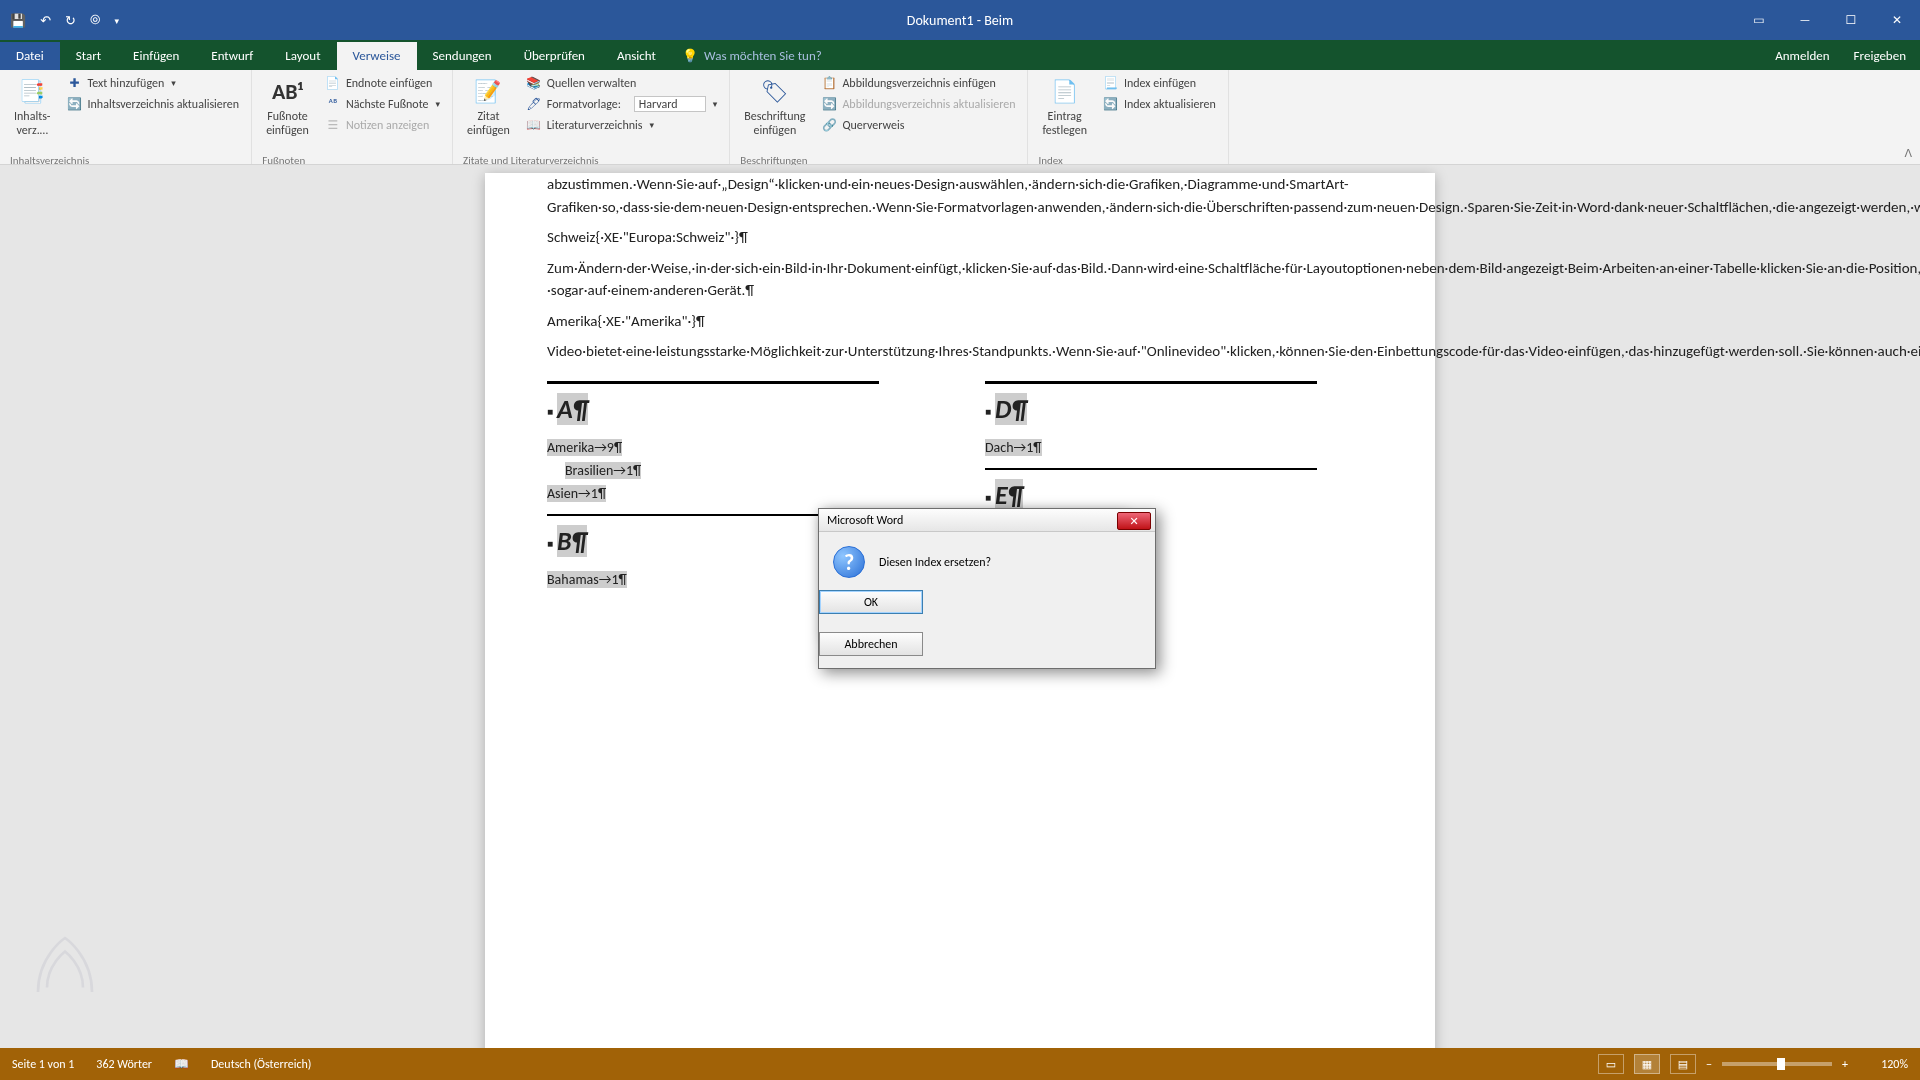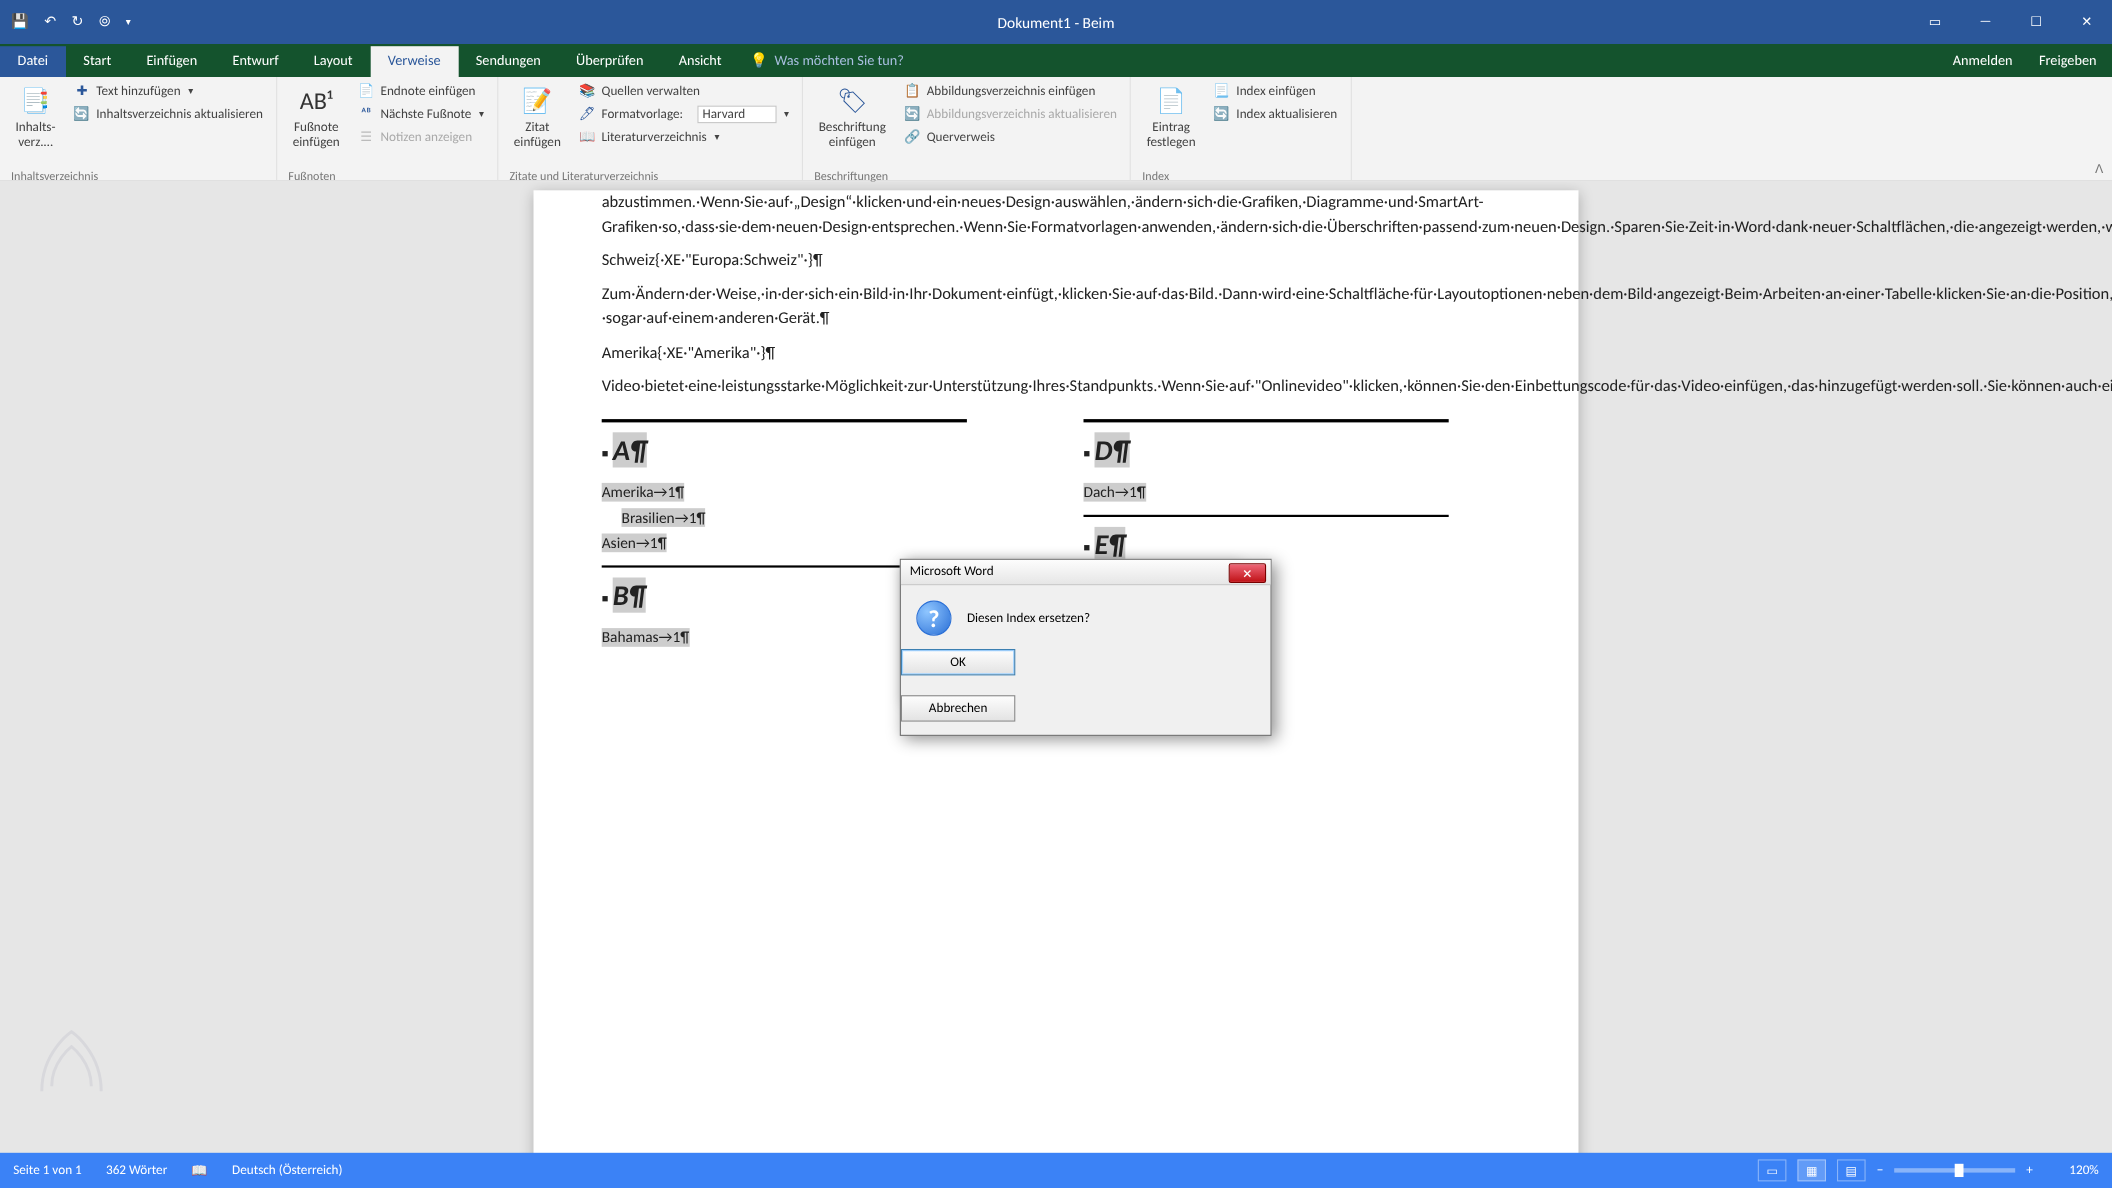--- a/index.html
+++ b/index.html
@@ -59,21 +59,21 @@
 .dialog { position:absolute; left:818px; top:508px; width:338px; background:#f0f0f0; border:1px solid #6e6e6e; box-shadow:4px 4px 14px rgba(0,0,0,.45); font-size:12px; }
 .dlg-title { background:linear-gradient(#fdfdfd,#e6e6e6); border-bottom:1px solid #c8c8c8; padding:4px 8px; display:flex; align-items:center; position:relative;}
 .dlg-close { position:absolute; right:4px; top:3px; width:34px; height:18px; background:linear-gradient(#e67,#c01217); border:1px solid #7a0000; border-radius:2px; color:#fff; display:flex; align-items:center; justify-content:center; font-size:11px; cursor:pointer;}
 .dlg-body { padding:14px 14px 6px; display:flex; align-items:center; gap:14px; }
 .qicon { width:32px; height:32px; border-radius:50%; background:radial-gradient(circle at 30% 30%,#8fc6ff,#2a6fd6); color:#fff; font-size:22px; font-weight:bold; display:flex; align-items:center; justify-content:center; border:1px solid #2a6fd6;}
 .dlg-btns { display:flex; justify-content:center; gap:18px; padding:6px 0 12px;flex-direction:column; }
 .dlg-btns button { width:104px; height:24px; font-size:12px; background:linear-gradient(#fdfdfd,#e3e3e3); border:1px solid #8a8a8a; cursor:pointer;}
 .dlg-btns button.primary { border:1px solid #3c7fb1; box-shadow:0 0 0 1px #a3d3ff inset;}
 
 
-.status { position:absolute; bottom:0; left:0; right:0; height:30px; background:#3b82f6; color:#fff; font-size:12px; display:flex; align-items:center; padding:16px 12px; gap:22px;}
+.status { position:absolute; bottom:0; left:0; right:0; height:30px; background:#a16207; color:#fff; font-size:12px; display:flex; align-items:center; padding:16px 12px; gap:22px;}
 .status .right { margin-left:auto; display:flex; align-items:center; gap:10px;}
 .viewbtn { width:26px; height:20px; border:1px solid rgba(255,255,255,.4); display:flex; align-items:center; justify-content:center; font-size:11px; cursor:pointer;}
 .slider { width:110px; height:4px; background:rgba(255,255,255,.4); position:relative; }
 .slider .thumb { position:absolute; left:50%; top:-4px; width:8px; height:12px; background:#fff;}
 .zoom { min-width:50px; text-align:right;}
 </style>
 </head>
 <body>
 
 <div class="titlebar">
@@ -132,21 +132,21 @@
             <span>Inhaltsverzeichnis aktualisieren</span>
           </div>
       </div>
     </div>
     <div class="grouplabel">Inhaltsverzeichnis</div>
   </div>
 
   <div class="group">
     <div class="group-body">
       <div class="bigbtn">
-          <div class="bico" style="font-weight:normal;color:#333">AB¹</div>
+          <div class="bico" style="font-weight:bold;color:#333">AB¹</div>
           <span style="white-space:pre-line">Fußnote
 einfügen</span>
         </div>
       <div class="smallcol">
         <div class="smallbtn">
             <span class="sico">📄</span>
             <span>Endnote einfügen</span>
           </div>
         <div class="smallbtn">
             <span class="sico">ᴬᴮ</span>
@@ -237,21 +237,21 @@
   <div class="page">
     <p>abzustimmen.·Wenn·Sie·auf·„Design“·klicken·und·ein·neues·Design·auswählen,·ändern·sich·die·Grafiken,·Diagramme·und·SmartArt-Grafiken·so,·dass·sie·dem·neuen·Design·entsprechen.·Wenn·Sie·Formatvorlagen·anwenden,·ändern·sich·die·Überschriften·passend·zum·neuen·Design.·Sparen·Sie·Zeit·in·Word·dank·neuer·Schaltflächen,·die·angezeigt·werden,·wo·Sie·sie·benötigen.¶</p>
     <p><span>Schweiz{·XE·"</span><span class="ul">Europa:Schweiz</span><span>"·}¶</span></p>
     <p>Zum·Ändern·der·Weise,·in·der·sich·ein·Bild·in·Ihr·Dokument·einfügt,·klicken·Sie·auf·das·Bild.·Dann·wird·eine·Schaltfläche·für·Layoutoptionen·neben·dem·Bild·angezeigt·Beim·Arbeiten·an·einer·Tabelle·klicken·Sie·an·die·Position,·an·der·Sie·eine·Zeile·oder·Spalte·hinzufügen·möchten,·und·klicken·Sie·dann·auf·das·Pluszeichen.·Auch·das·Lesen·ist·bequemer·in·der·neuen·Leseansicht.·Sie·können·Teile·des·Dokuments·reduzieren·und·sich·auf·den·gewünschten·Text·konzentrieren.·Wenn·Sie·vor·dem·Ende·zu·lesen·aufhören·müssen,·merkt·sich·Word·die·Stelle,·bis·zu·der·Sie·gelangt·sind·–·sogar·auf·einem·anderen·Gerät.¶</p>
     <p>Amerika{·XE·"Amerika"·}¶</p>
     <p>Video·bietet·eine·leistungsstarke·Möglichkeit·zur·Unterstützung·Ihres·Standpunkts.·Wenn·Sie·auf·"Onlinevideo"·klicken,·können·Sie·den·Einbettungscode·für·das·Video·einfügen,·das·hinzugefügt·werden·soll.·Sie·können·auch·ein·Stichwort·eingeben,·um·online·nach·dem·Videoclip·zu·suchen,·der·optimal·zu·Ihrem·Dokument·passt.·Damit·Ihr·Dokument·ein·professionelles·Aussehen·erhält,·stellt·Word·einander·ergänzende·Designs·für·Kopfzeile,·Fußzeile,·Deckblatt·und·Textfelder·zur·Verfügung.·Beispielsweise·können·Sie·ein·passendes·Deckblatt·mit·Kopfzeile·und·Randleiste·hinzufügen.¶</p>
 
     <div class="index-cols">
       <div class="idxcol">
         <div class="idxhead first"><span class="bullet">■</span><span class="hl">A¶</span></div>
-        <div class="idxline"><span class="hl">Amerika→1¶</span></div>
+        <div class="idxline"><span class="hl">Amerika→9¶</span></div>
         <div class="idxline sub"><span class="hl">Brasilien→1¶</span></div>
         <div class="idxline"><span class="hl">Asien→1¶</span></div>
         <div class="idxhead"><span class="bullet">■</span><span class="hl">B¶</span></div>
         <div class="idxline"><span class="hl">Bahamas→1¶</span></div>
       </div>
       <div class="idxcol">
         <div class="idxhead first"><span class="bullet">■</span><span class="hl">D¶</span></div>
         <div class="idxline"><span class="hl">Dach→1¶</span></div>
         <div class="idxhead"><span class="bullet">■</span><span class="hl">E¶</span></div>
         <div class="idxline"><span class="hl">Europa→1¶</span></div>

